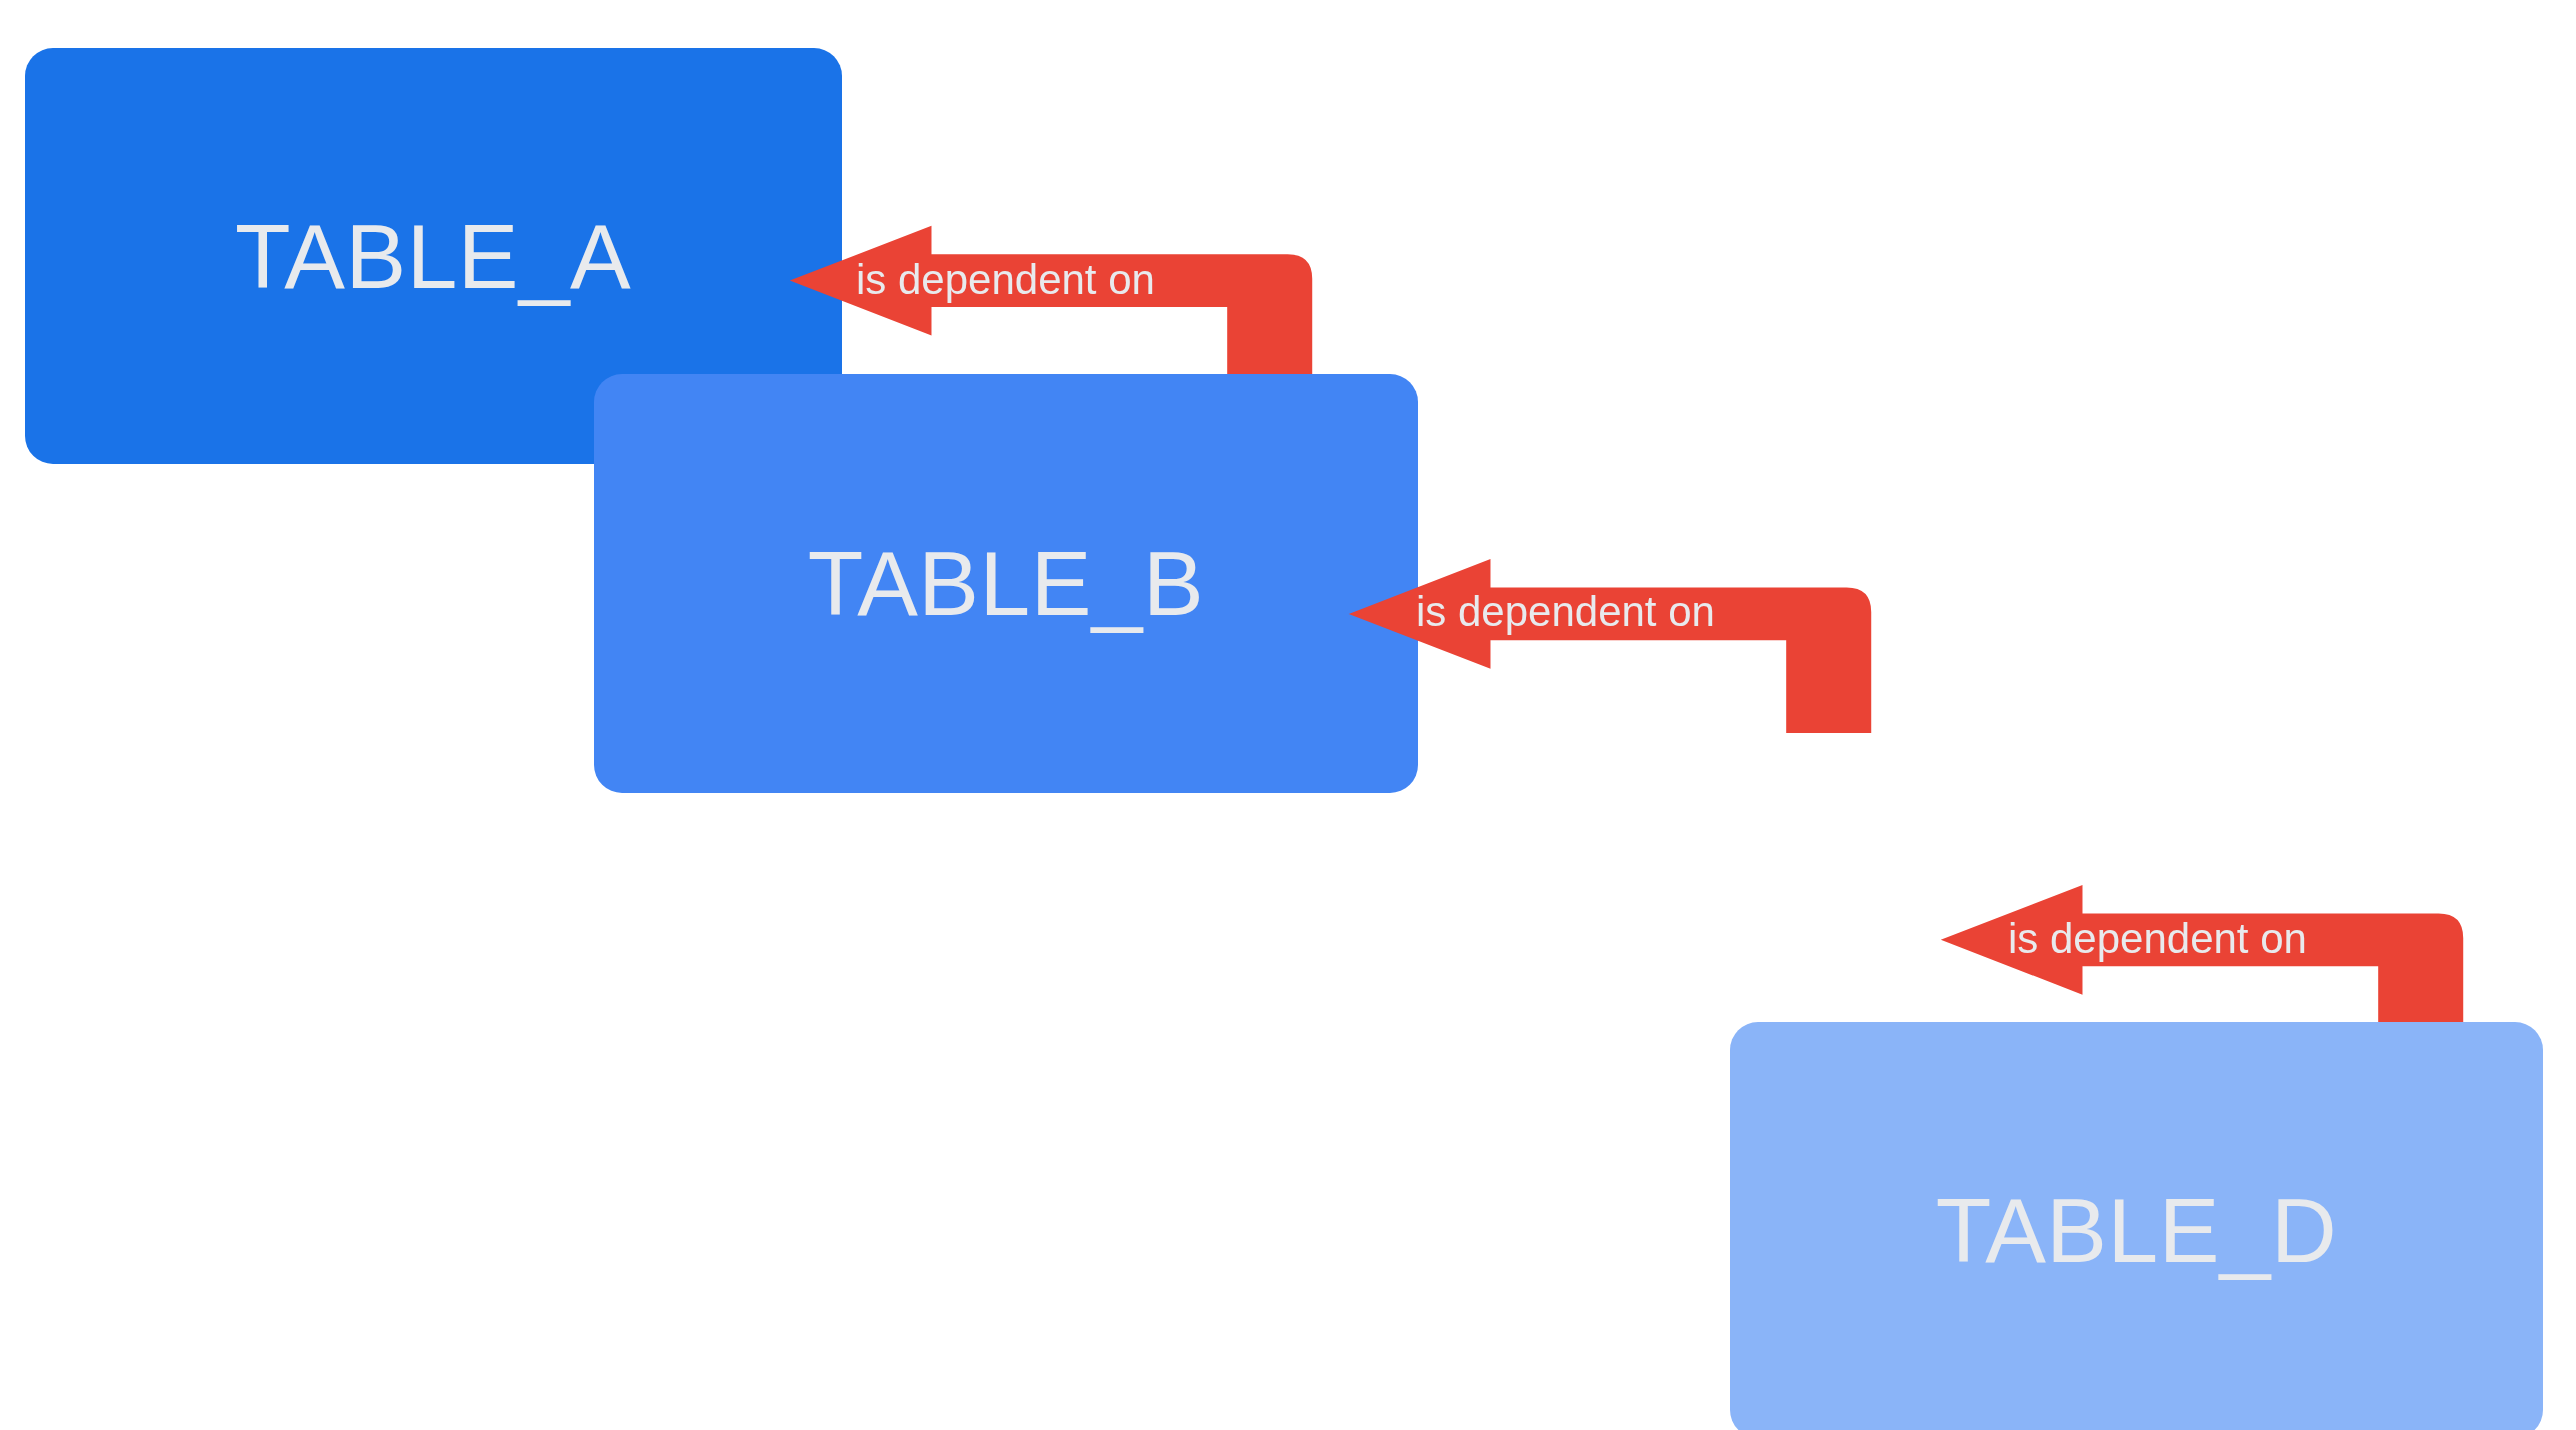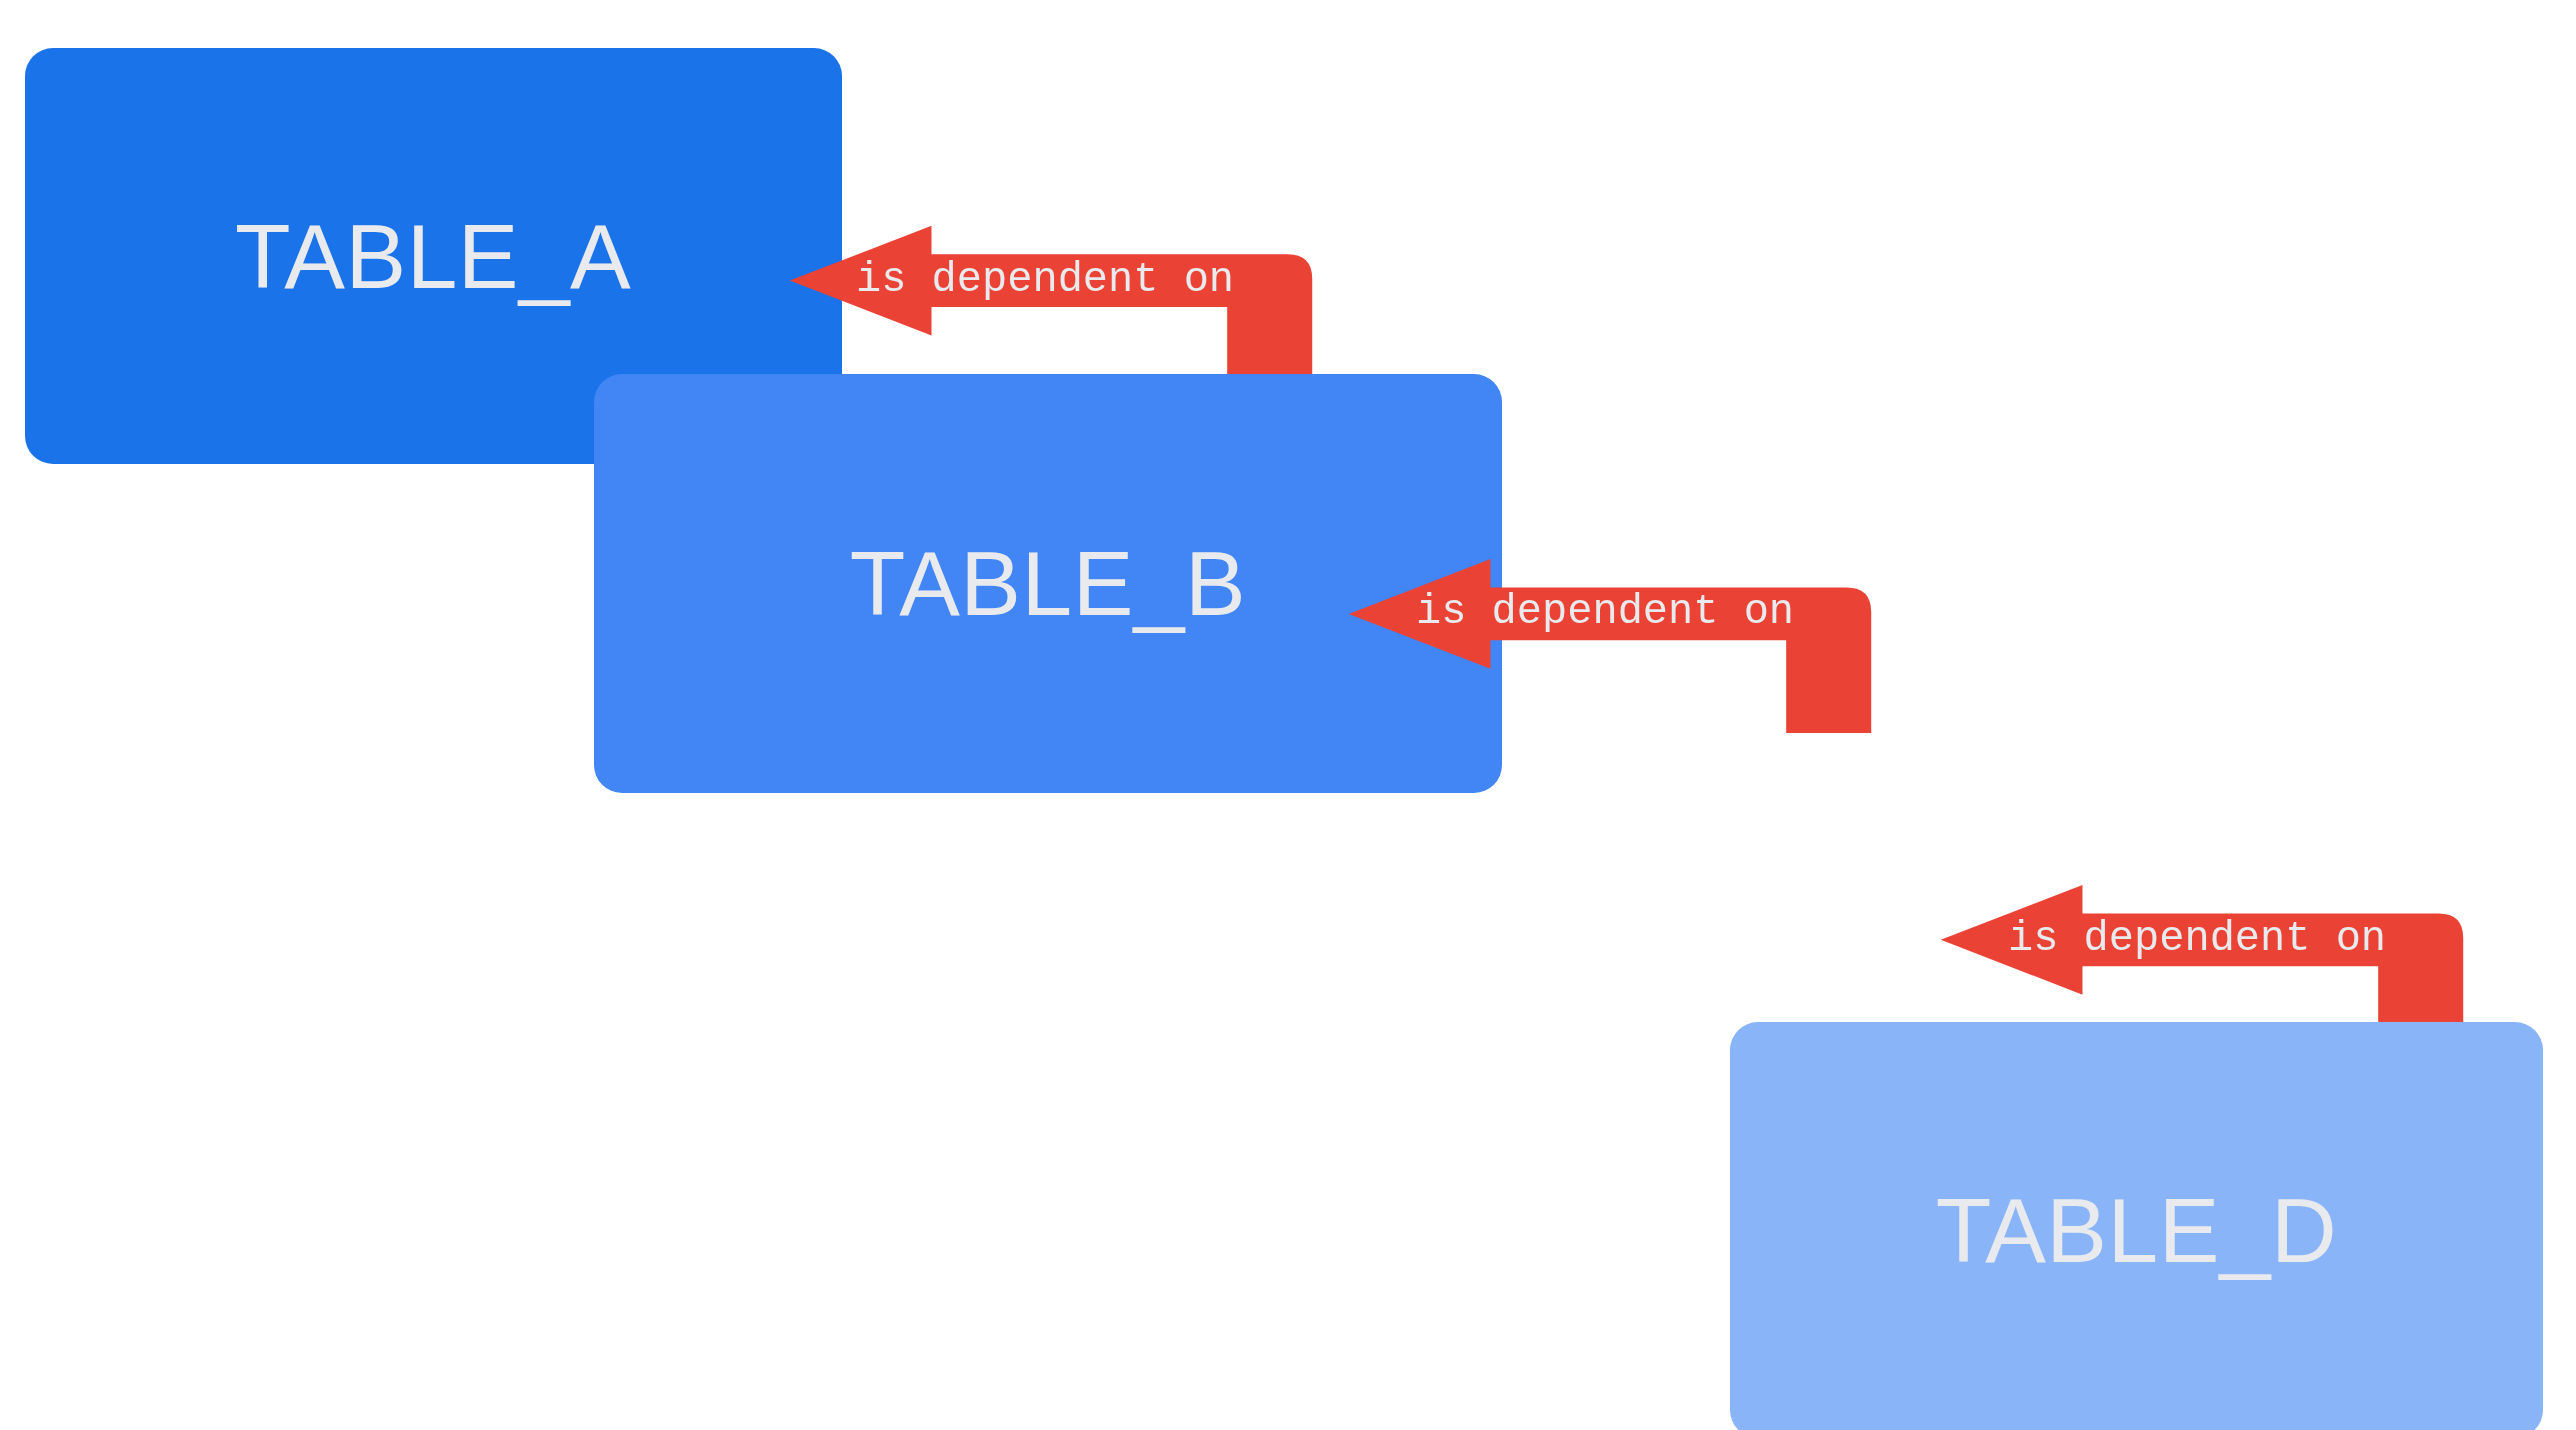--- a/index.html
+++ b/index.html
@@ -40,21 +40,21 @@
     position: absolute;
     pointer-events: none;
   }
   .edge svg {
     display: block;
     overflow: visible;
   }
   .edge-label {
     position: absolute;
     color: #e8eaed;
-    font-family: Liberation Mono, monospace;
+    font-family: Liberation Sans, sans-serif;
     font-weight: 400;
     font-size: 42px;
     line-height: 1;
     white-space: nowrap;
     user-select: none;
   }
 </style>
 </head>
 <body>
 
@@ -64,21 +64,21 @@
     <span class="node-label" style="color: rgb(232, 234, 237);">TABLE_A</span>
   </div>
 
   <div class="edge" id="edge-0" style="left: 786px; top: 193px;">
     <svg id="edge-0-svg" width="530" height="189" viewBox="831 204 561 200">
       <path id="edge-0-path" d="M 835 266 L 985 208 L 985 238 L 1362 238 Q 1388 238 1388 264 L 1388 400 L 1298 400 L 1298 294 L 985 294 L 985 324 Z" fill="#ea4335"></path>
     </svg>
   </div>
   <span class="edge-label" id="edge-0-label" style="left: 856px; top: 230px; color: rgb(232, 234, 237);">is dependent on</span>
 
-  <div class="node" id="node-table-b" style="left: 594px; top: 345px; width: 908px; height: 419px; background: rgb(66, 133, 244); text-align: right;">
+  <div class="node" id="node-table-b" style="left: 594px; top: 345px; width: 824px; height: 419px; background: rgb(66, 133, 244); text-align: right;">
     <span class="node-label" style="color: rgb(232, 234, 237);">TABLE_B</span>
   </div>
 
   <div class="edge" id="edge-1" style="left: 1345px; top: 526px;">
     <svg id="edge-1-svg" width="530" height="182" viewBox="1423 556 561 192">
       <path id="edge-1-path" d="M 1427 618 L 1577 560 L 1577 590 L 1954 590 Q 1980 590 1980 616 L 1980 744 L 1890 744 L 1890 646 L 1577 646 L 1577 676 Z" fill="#ea4335"></path>
     </svg>
   </div>
   <span class="edge-label" id="edge-1-label" style="left: 1416px; top: 562px; color: rgb(232, 234, 237);">is dependent on</span>
 

